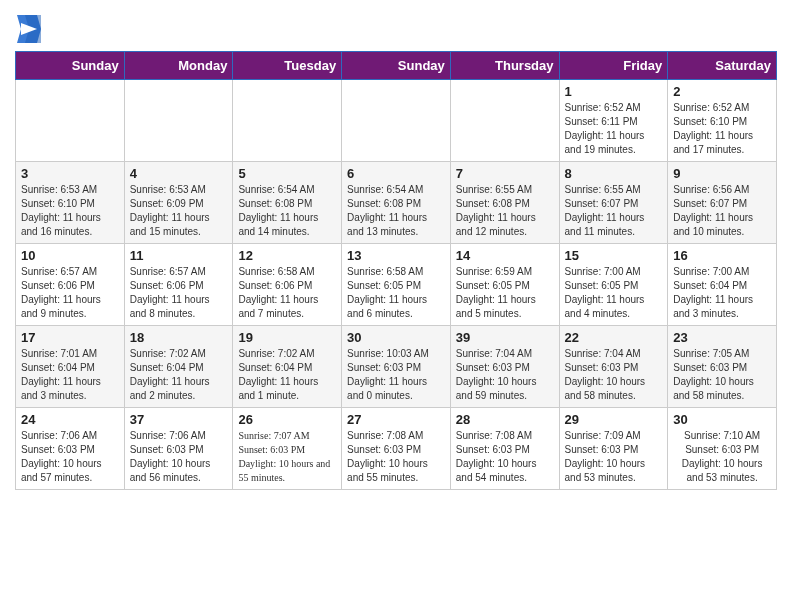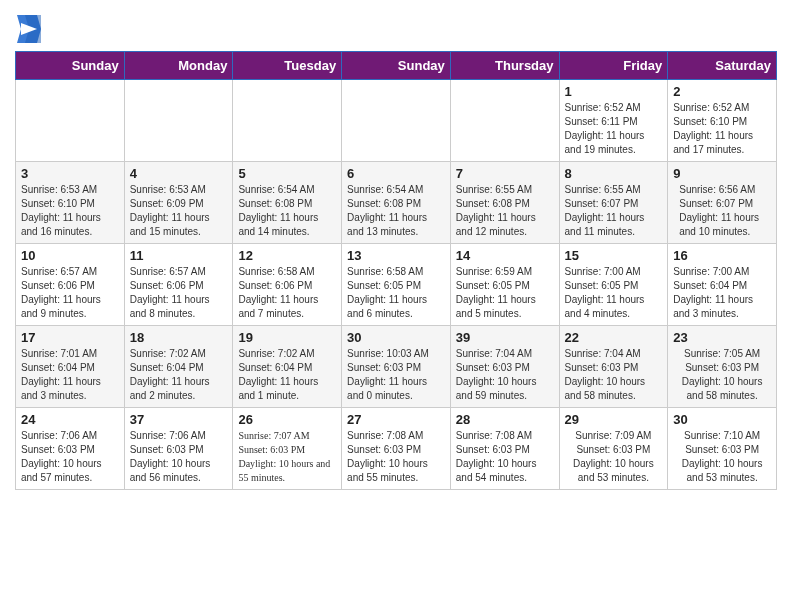--- a/index.html
+++ b/index.html
@@ -189,21 +189,21 @@
 Daylight: 11 hours and 12 minutes.</div>
           </td>
           <td>
             <span class="day-number">8</span>
             <div class="day-info" style="white-space: pre-line;">Sunrise: 6:55 AM
 Sunset: 6:07 PM
 Daylight: 11 hours and 11 minutes.</div>
           </td>
           <td>
             <span class="day-number">9</span>
-            <div class="day-info" style="white-space: pre-line; margin-left: 6px;">Sunrise: 6:56 AM
+            <div class="day-info" style="white-space: pre-line;">Sunrise: 6:56 AM
 Sunset: 6:07 PM
 Daylight: 11 hours and 10 minutes.</div>
           </td>
         </tr>
         <tr>
           <td>
             <span class="day-number">10</span>
             <div class="day-info" style="white-space: pre-line;">Sunrise: 6:57 AM
 Sunset: 6:06 PM
 Daylight: 11 hours and 9 minutes.</div>
@@ -277,21 +277,21 @@
 Daylight: 10 hours and 59 minutes.</div>
           </td>
           <td>
             <span class="day-number">22</span>
             <div class="day-info" style="white-space: pre-line;">Sunrise: 7:04 AM
 Sunset: 6:03 PM
 Daylight: 10 hours and 58 minutes.</div>
           </td>
           <td>
             <span class="day-number">23</span>
-            <div class="day-info" style="white-space: pre-line; text-align: center;">Sunrise: 7:05 AM
+            <div class="day-info" style="white-space: pre-line;">Sunrise: 7:05 AM
 Sunset: 6:03 PM
 Daylight: 10 hours and 58 minutes.</div>
           </td>
         </tr>
         <tr>
           <td>
             <span class="day-number">24</span>
             <div class="day-info" style="white-space: pre-line;">Sunrise: 7:06 AM
 Sunset: 6:03 PM
 Daylight: 10 hours and 57 minutes.</div>
@@ -315,21 +315,21 @@
 Daylight: 10 hours and 55 minutes.</div>
           </td>
           <td>
             <span class="day-number">28</span>
             <div class="day-info" style="white-space: pre-line;">Sunrise: 7:08 AM
 Sunset: 6:03 PM
 Daylight: 10 hours and 54 minutes.</div>
           </td>
           <td>
             <span class="day-number">29</span>
-            <div class="day-info" style="white-space: pre-line; text-align: center;">Sunrise: 7:09 AM
+            <div class="day-info" style="white-space: pre-line;">Sunrise: 7:09 AM
 Sunset: 6:03 PM
 Daylight: 10 hours and 53 minutes.</div>
           </td>
           <td>
             <span class="day-number">30</span>
             <div class="day-info" style="white-space: pre-line; text-align: center;">Sunrise: 7:10 AM
 Sunset: 6:03 PM
 Daylight: 10 hours and 53 minutes.</div>
           </td>
         </tr>

